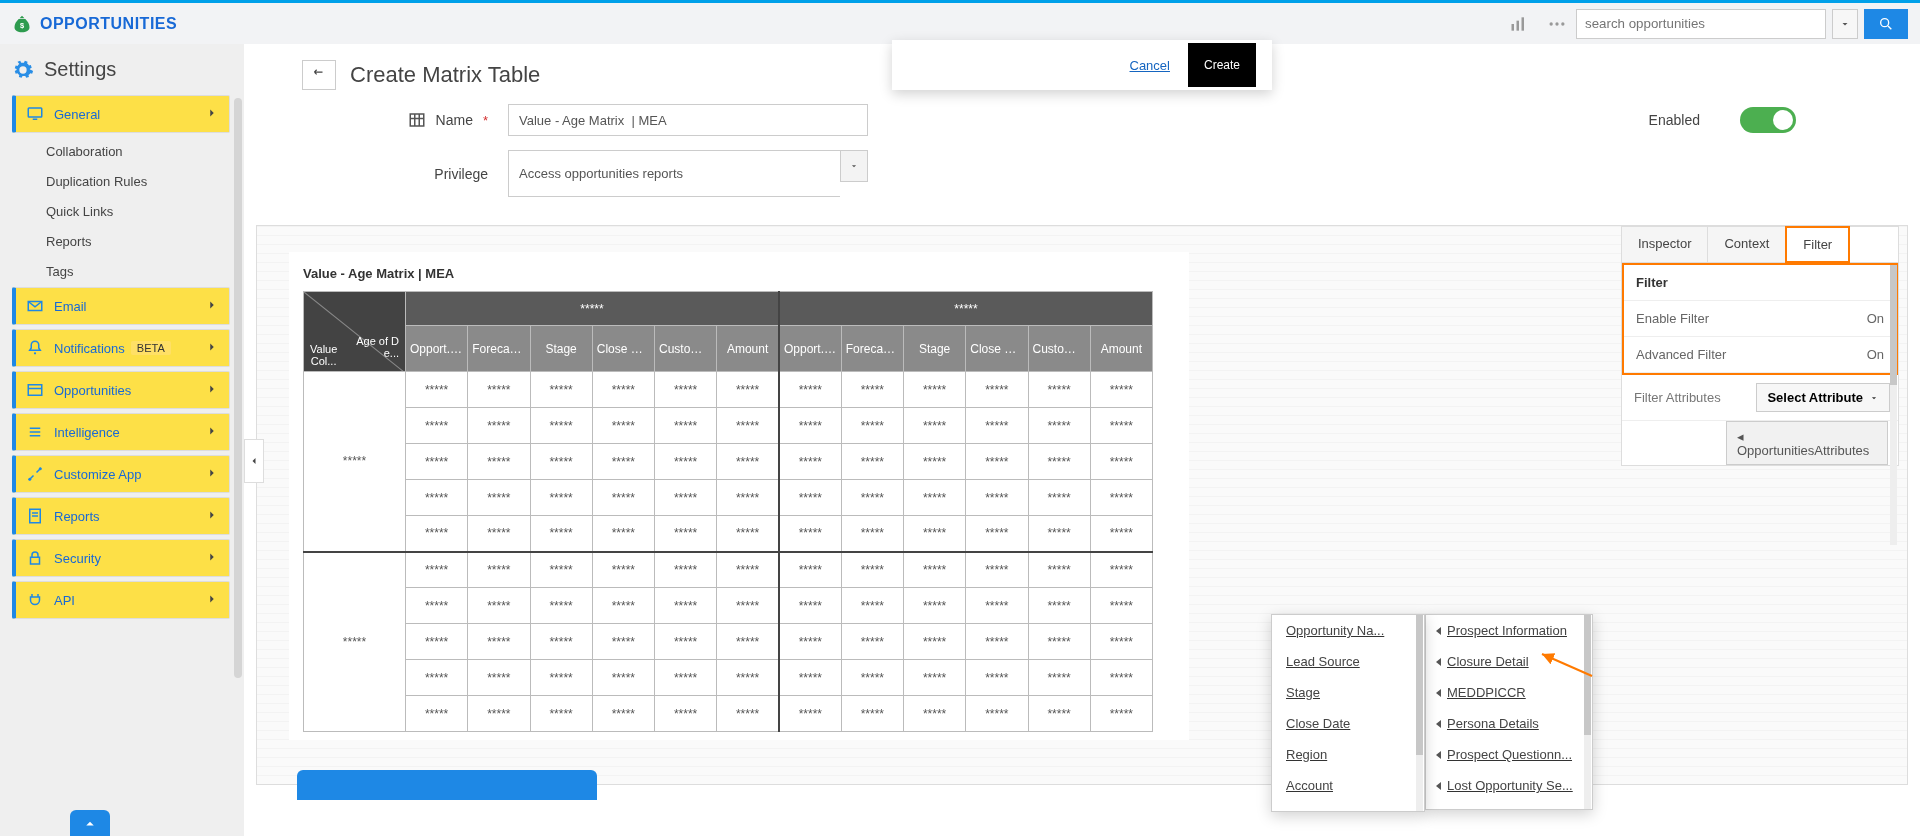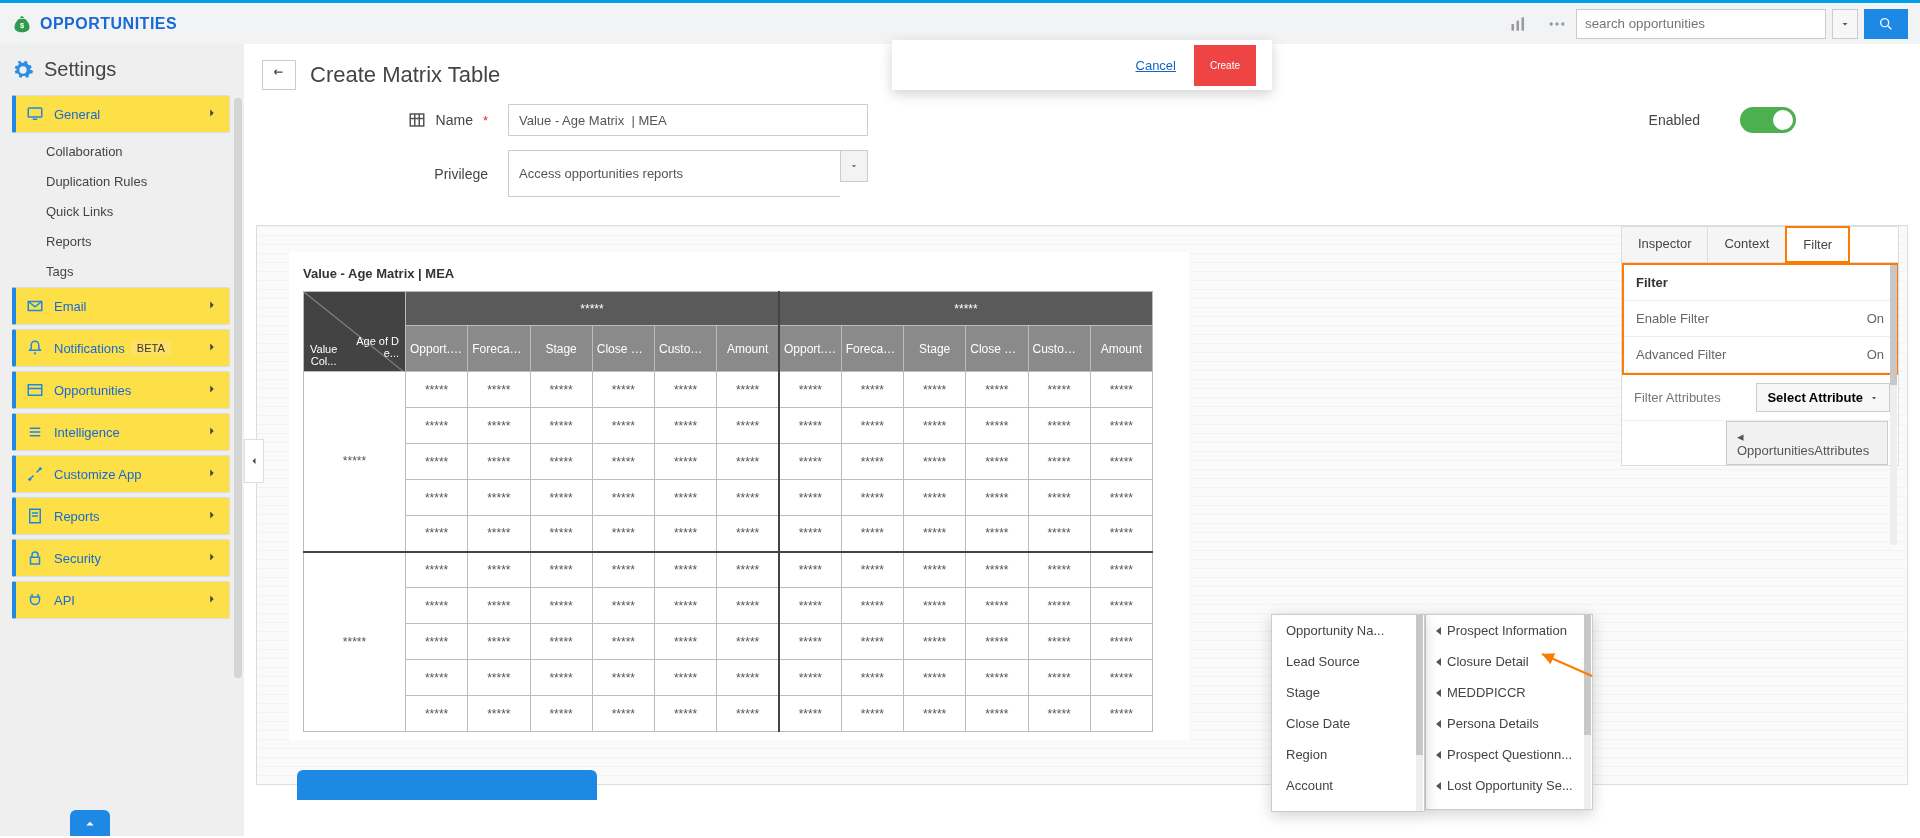--- a/index.html
+++ b/index.html
@@ -35,27 +35,27 @@
 .nav-sub .sub-link { display: block; height: 30px; line-height: 30px; color: #444; font-size: 13px; cursor: pointer; }
 .beta-badge { background: #ffe066; color: #333; font-size: 11px; padding: 1px 6px; border-radius: 2px; margin-left: 6px; }
 .sidebar .scrollbar { position: absolute; right: 2px; top: 54px; width: 8px; height: 580px; background: #d5d5d5; border-radius: 4px; }
 .sidebar-fab { position: absolute; left: 70px; bottom: -2px; width: 40px; height: 28px; background: #1e88e5; border-radius: 6px 6px 0 0; display:flex;align-items:center;justify-content:center; }
 
 
 .collapse-handle { position: absolute; left: 244px; top: 395px; width: 20px; height: 44px; background: #fff; border:1px solid #ddd; display:flex;align-items:center;justify-content:center;cursor:pointer; z-index:5;}
 
 
 .content { flex: 1; background: #fff; position: relative; }
-.content-header { display: flex; align-items: center; gap: 14px; padding: 16px 18px 6px; }
+.content-header { display: flex; align-items: center; gap: 14px; padding: 16px 18px 6px; margin-left: 40px; }
 .back-btn { width: 34px; height: 30px; border: 1px solid #ccc; display:flex;align-items:center;justify-content:center; cursor:pointer; background:#fff;}
 .page-title { font-size: 22px; color: #444; }
 
 .action-bar { position: absolute; top: -4px; left: 50%; transform: translateX(-50%); width: 380px; background: #fff; box-shadow: 0 4px 12px rgba(0,0,0,0.18); height: 50px; display:flex;align-items:center;justify-content:flex-end; gap:18px; padding:0 16px; z-index: 40; }
 .action-bar .cancel { color: #1565c0; text-decoration: underline; cursor:pointer; }
-.action-bar .create { background:#ef4444; color:#fff; border:none; padding:15px 16px; font-size:10px; cursor:pointer; }
+.action-bar .create { background:#000000; color:#fff; border:none; padding:15px 16px; font-size:12px; cursor:pointer; }
 
 .form-area { padding: 8px 44px 14px; }
 .form-row { display: flex; align-items: center; margin-bottom: 14px; }
 .form-row .label-col { width: 220px; display: flex; align-items: center; justify-content: flex-end; padding-right: 20px; gap: 10px; }
 .form-row .label-text { color:#444; font-size:14px; }
 .form-row .req { color:#d32f2f; }
 .form-row .input { width: 360px; height: 32px; border:1px solid #ccc; padding:0 10px; color:#555; font-size:13px; }
 .form-row .select-wrap { display:flex; width: 360px; }
 .form-row .select-input { flex:1; height:47px; border:1px solid #ccc; border-right:none; padding:0 10px; color:#555; font-size:13px; display:flex;align-items:center; }
 .form-row .select-dd { width:28px; height:32px; border:1px solid #ccc; background:#f3f3f3; display:flex;align-items:center;justify-content:center;cursor:pointer; }
@@ -94,21 +94,21 @@
 .rpanel .kv .k { flex:1; }
 .rpanel .kv .v { color:#666; }
 .rpanel .attr-row { display:flex; align-items:center; padding:8px 8px; gap:6px; border-bottom:1px solid #eee;}
 .rpanel .attr-row .attr-lbl { flex:1; color:#777; padding-left:4px; }
 .rpanel .attr-btn { border:1px solid #ccc; background:#f7f7f7; padding:6px 10px; font-size:13px; cursor:pointer; display:flex;align-items:center; gap:6px; font-weight:700;}
 .rpanel .attr-sublabel { border:1px solid #ccc; background:#f1f1f1; padding:6px 10px; margin:0 10px 0 104px; font-size:13px; color:#555;}
 .rpanel-scroll { position:absolute; right:1px; top:38px; width:7px; height:280px; background:#eee; }
 .rpanel-scroll .th { position:absolute; top:0; width:7px; height:120px; background:#c7c7c7; }
 
 
-.flyout { position:absolute; background:#fff; border:1px solid #ccc; box-shadow:0 4px 14px rgba(0,0,0,0.18); z-index:50; }
+.flyout { position:absolute; background:#fff; border:1px solid #ccc; box-shadow:0 4px 14px rgba(0,0,0,0.18); z-index:50;text-decoration:underline; }
 .flyout .item { padding:8px 14px; font-size:13px; color:#444; cursor:pointer; display:flex; align-items:center; gap:6px; white-space:nowrap;}
 .flyout .item .tri { width:0;height:0;border-top:4px solid transparent;border-bottom:4px solid transparent;border-right:5px solid #555; }
 .flyout.attr-cats { left:1168px; top:388px; width:168px; max-height: 196px; overflow:hidden;}
 .flyout.attr-cats .item { padding:8px 10px;}
 .flyout.attr-cats .scrollbar { position:absolute; right:1px; top:0; bottom:0; width:7px; background:#eee;}
 .flyout.attr-cats .scrollbar .th { position:absolute; top:0; width:7px; height:120px; background:#c7c7c7;}
 .flyout.fields { left:1014px; top:388px; width:154px; max-height:198px; overflow:hidden;}
 .flyout.fields .scrollbar { position:absolute; right:1px; top:0; bottom:0; width:7px; background:#eee;}
 .flyout.fields .scrollbar .th { position:absolute; top:0; width:7px; height:140px; background:#c7c7c7;}
 .arrow-annot { position:absolute; left:1280px; top:425px; z-index:60; pointer-events:none;}

